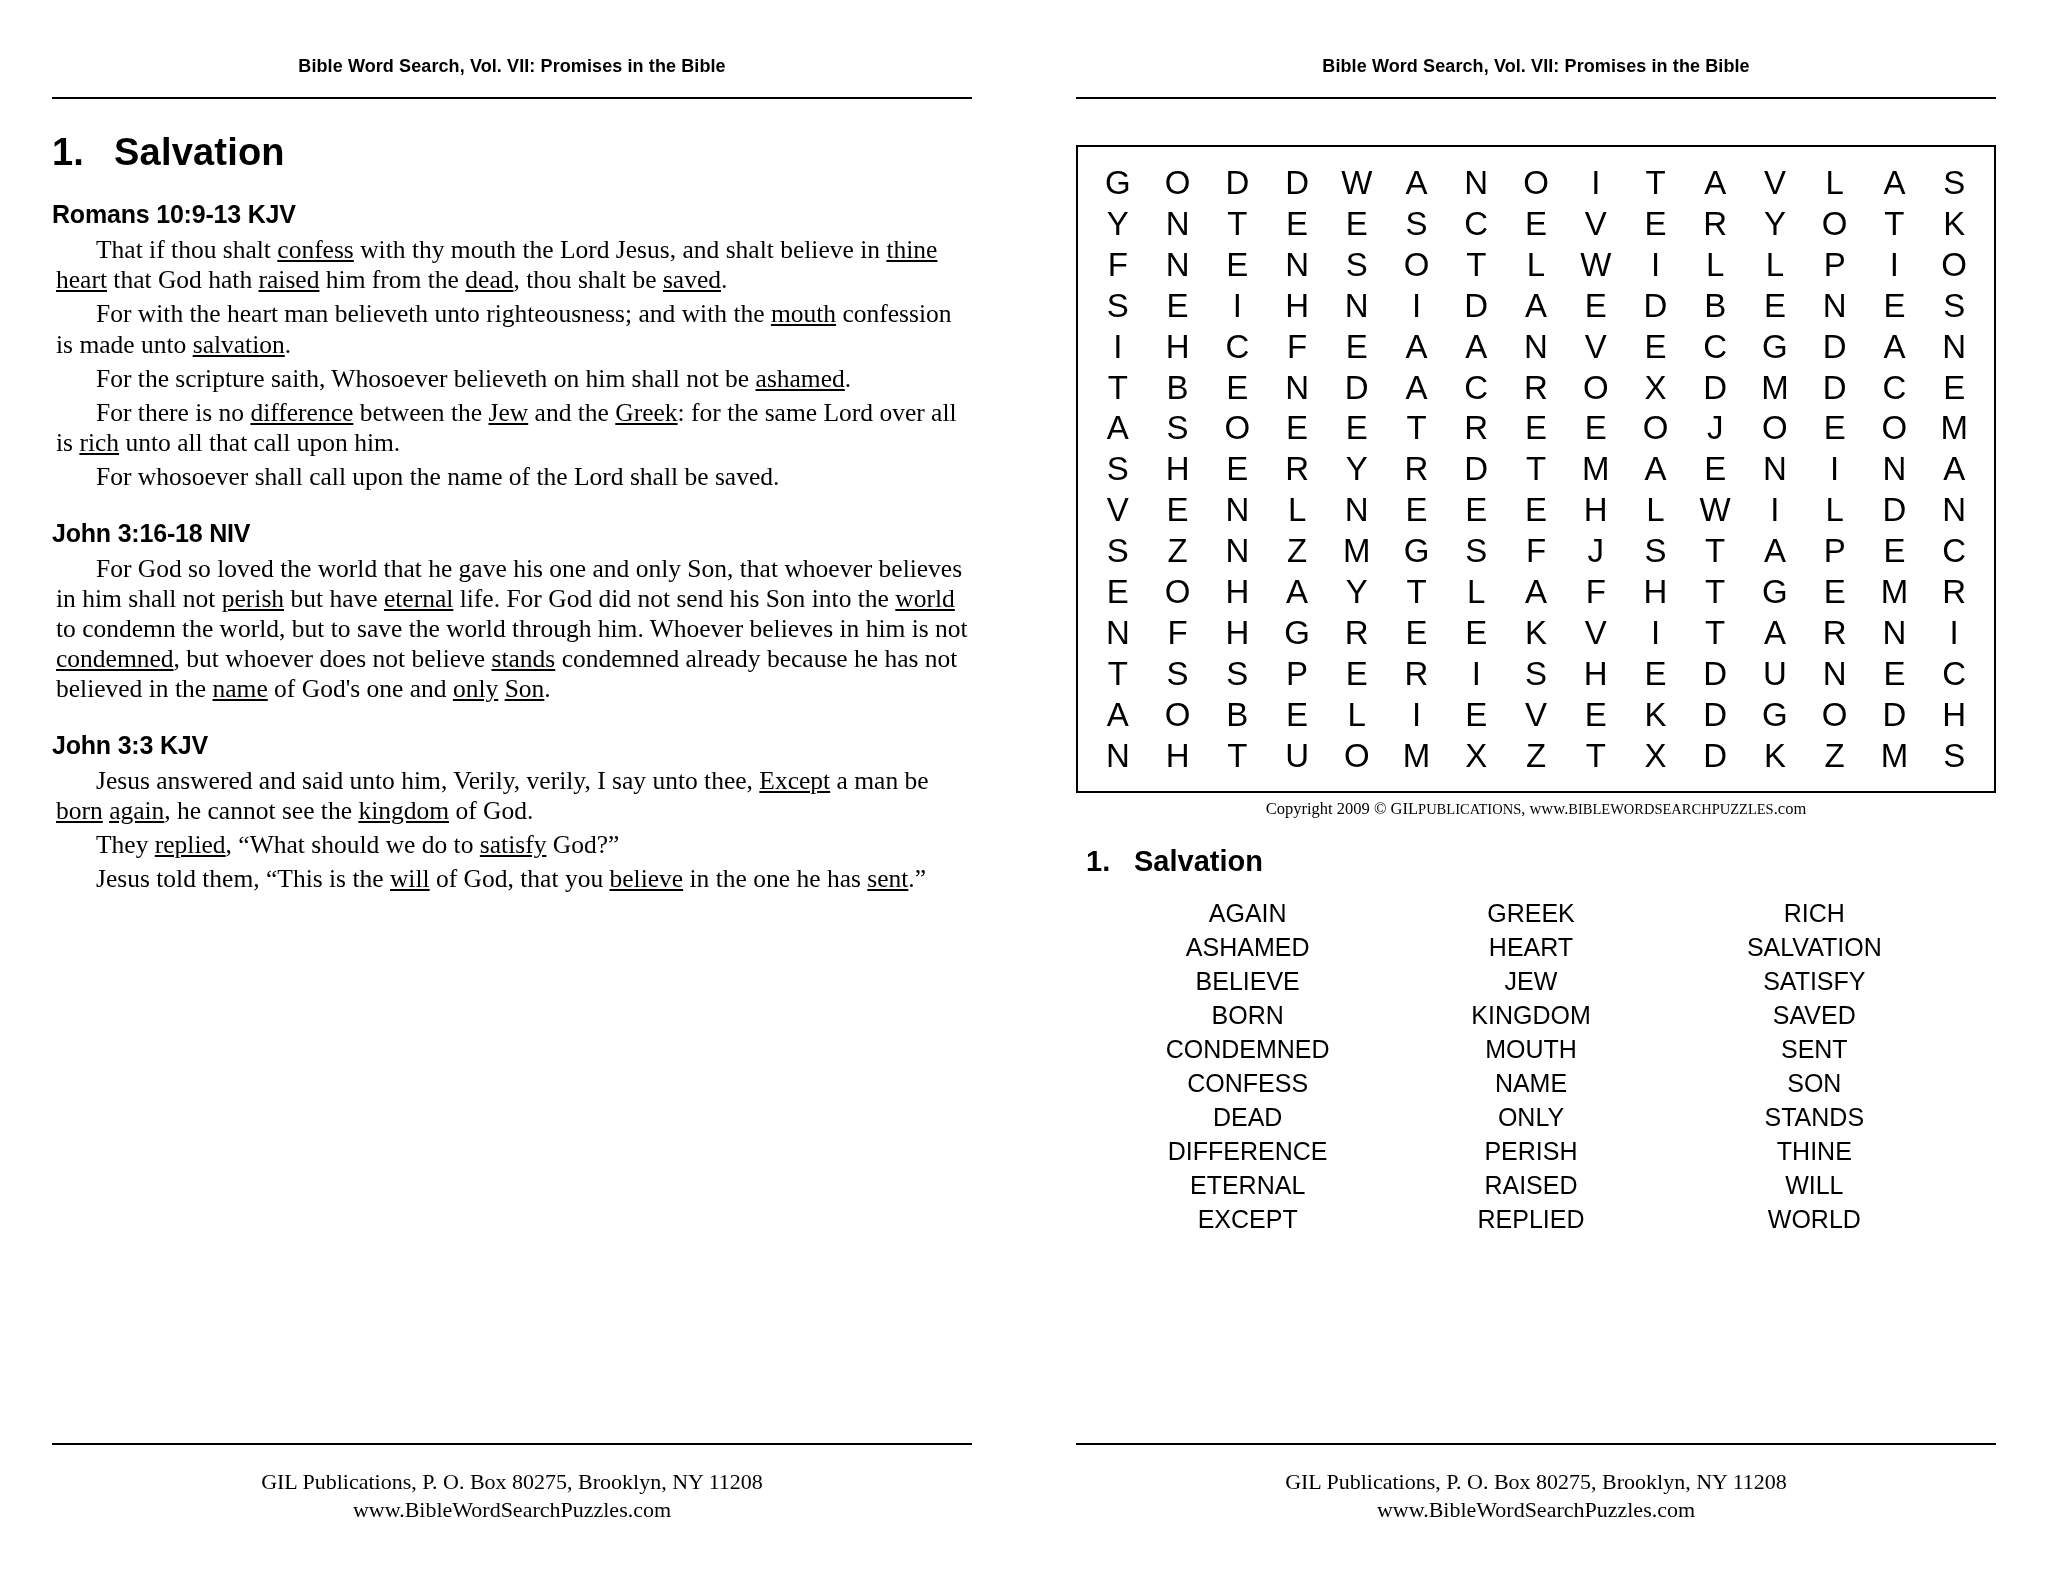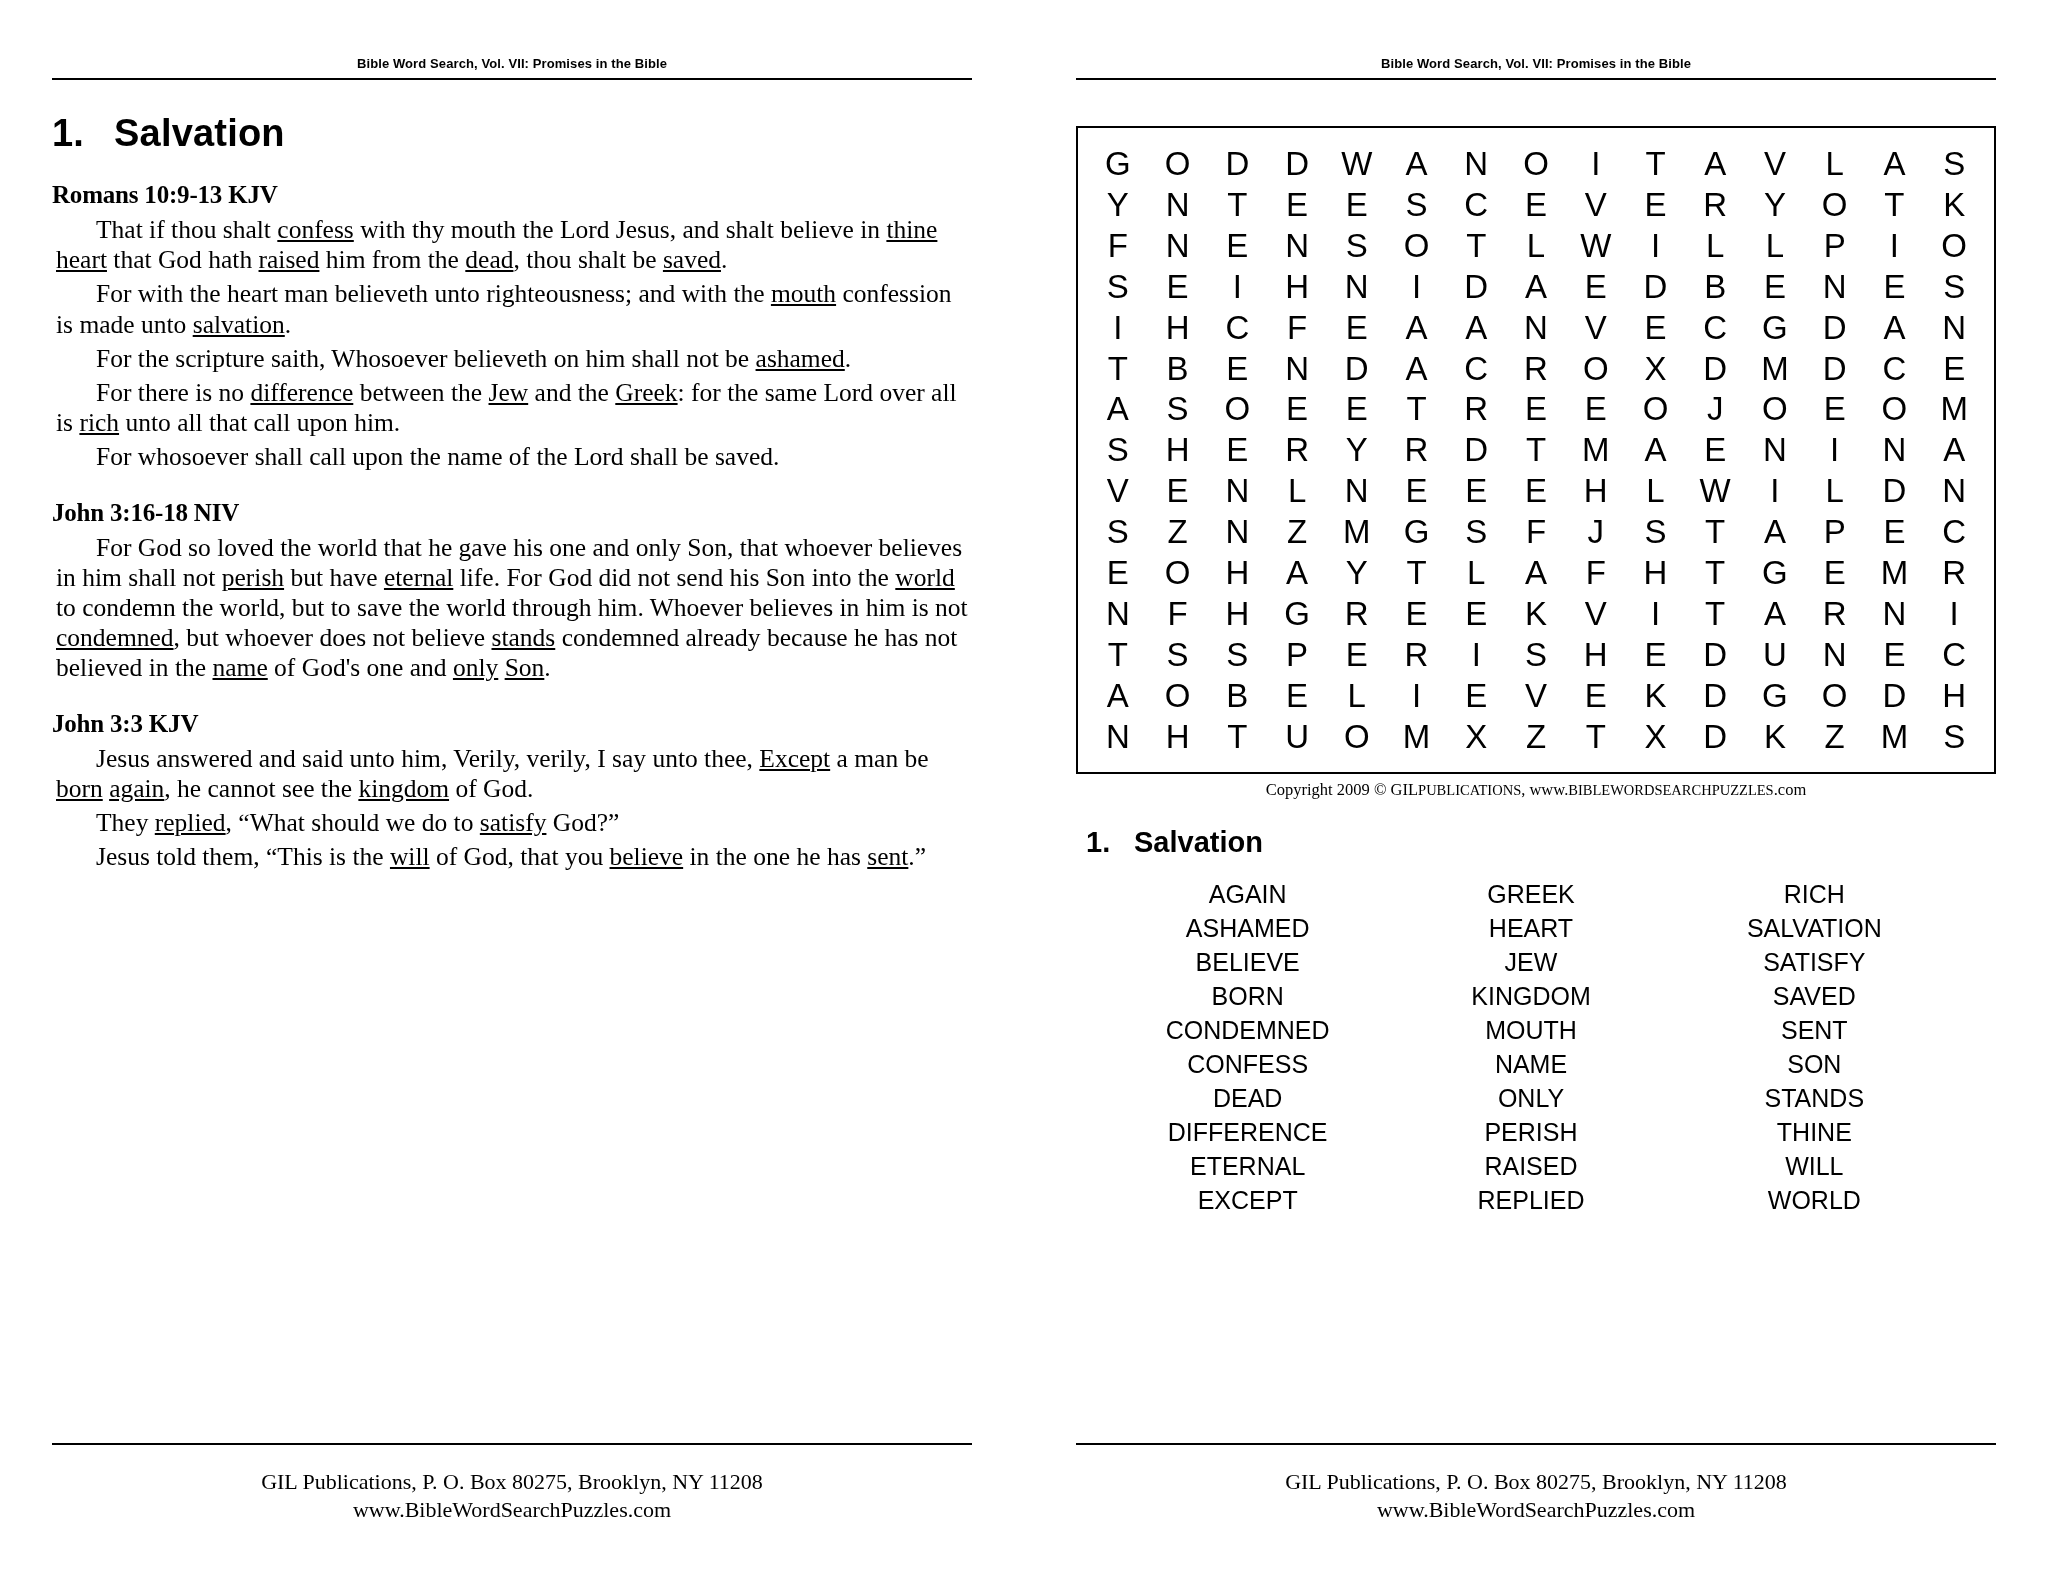--- a/index.html
+++ b/index.html
@@ -30,25 +30,25 @@
     padding: 56px 52px 0 52px;
   }
   .page-right {
     width: 1024px;
     padding: 56px 52px 0 52px;
   }
 
   
   .runhead {
     font-family: "Liberation Sans", "DejaVu Sans", sans-serif;
-    font-size: 13px;
+    font-size: 18px;
     font-weight: 700;
     text-align: center;
     letter-spacing: 0.1px;
-    padding-bottom: 7px;
+    padding-bottom: 20px;
     border-bottom: 2.2px solid #000;
   }
   .page-right .runhead {
     font-weight: 700;
   }
 
   
   .puzzle-title {
     display: flex;
     align-items: baseline;
@@ -58,21 +58,21 @@
     margin-top: 32px;
   }
   .puzzle-title .num {
     width: 62px;
     flex: 0 0 62px;
   }
   .puzzle-title .ttl { letter-spacing: 0.2px; }
 
   
   .ref {
-    font-family: Liberation Serif, serif;
+    font-family: Liberation Sans, sans-serif;
     font-weight: bold;
     font-size: 25px;
     margin-top: 26px;
     margin-bottom: 6px;
     letter-spacing: -0.2px;
   }
   .passage {
     font-size: 25.5px;
     line-height: 1.185;
     text-align: left;

